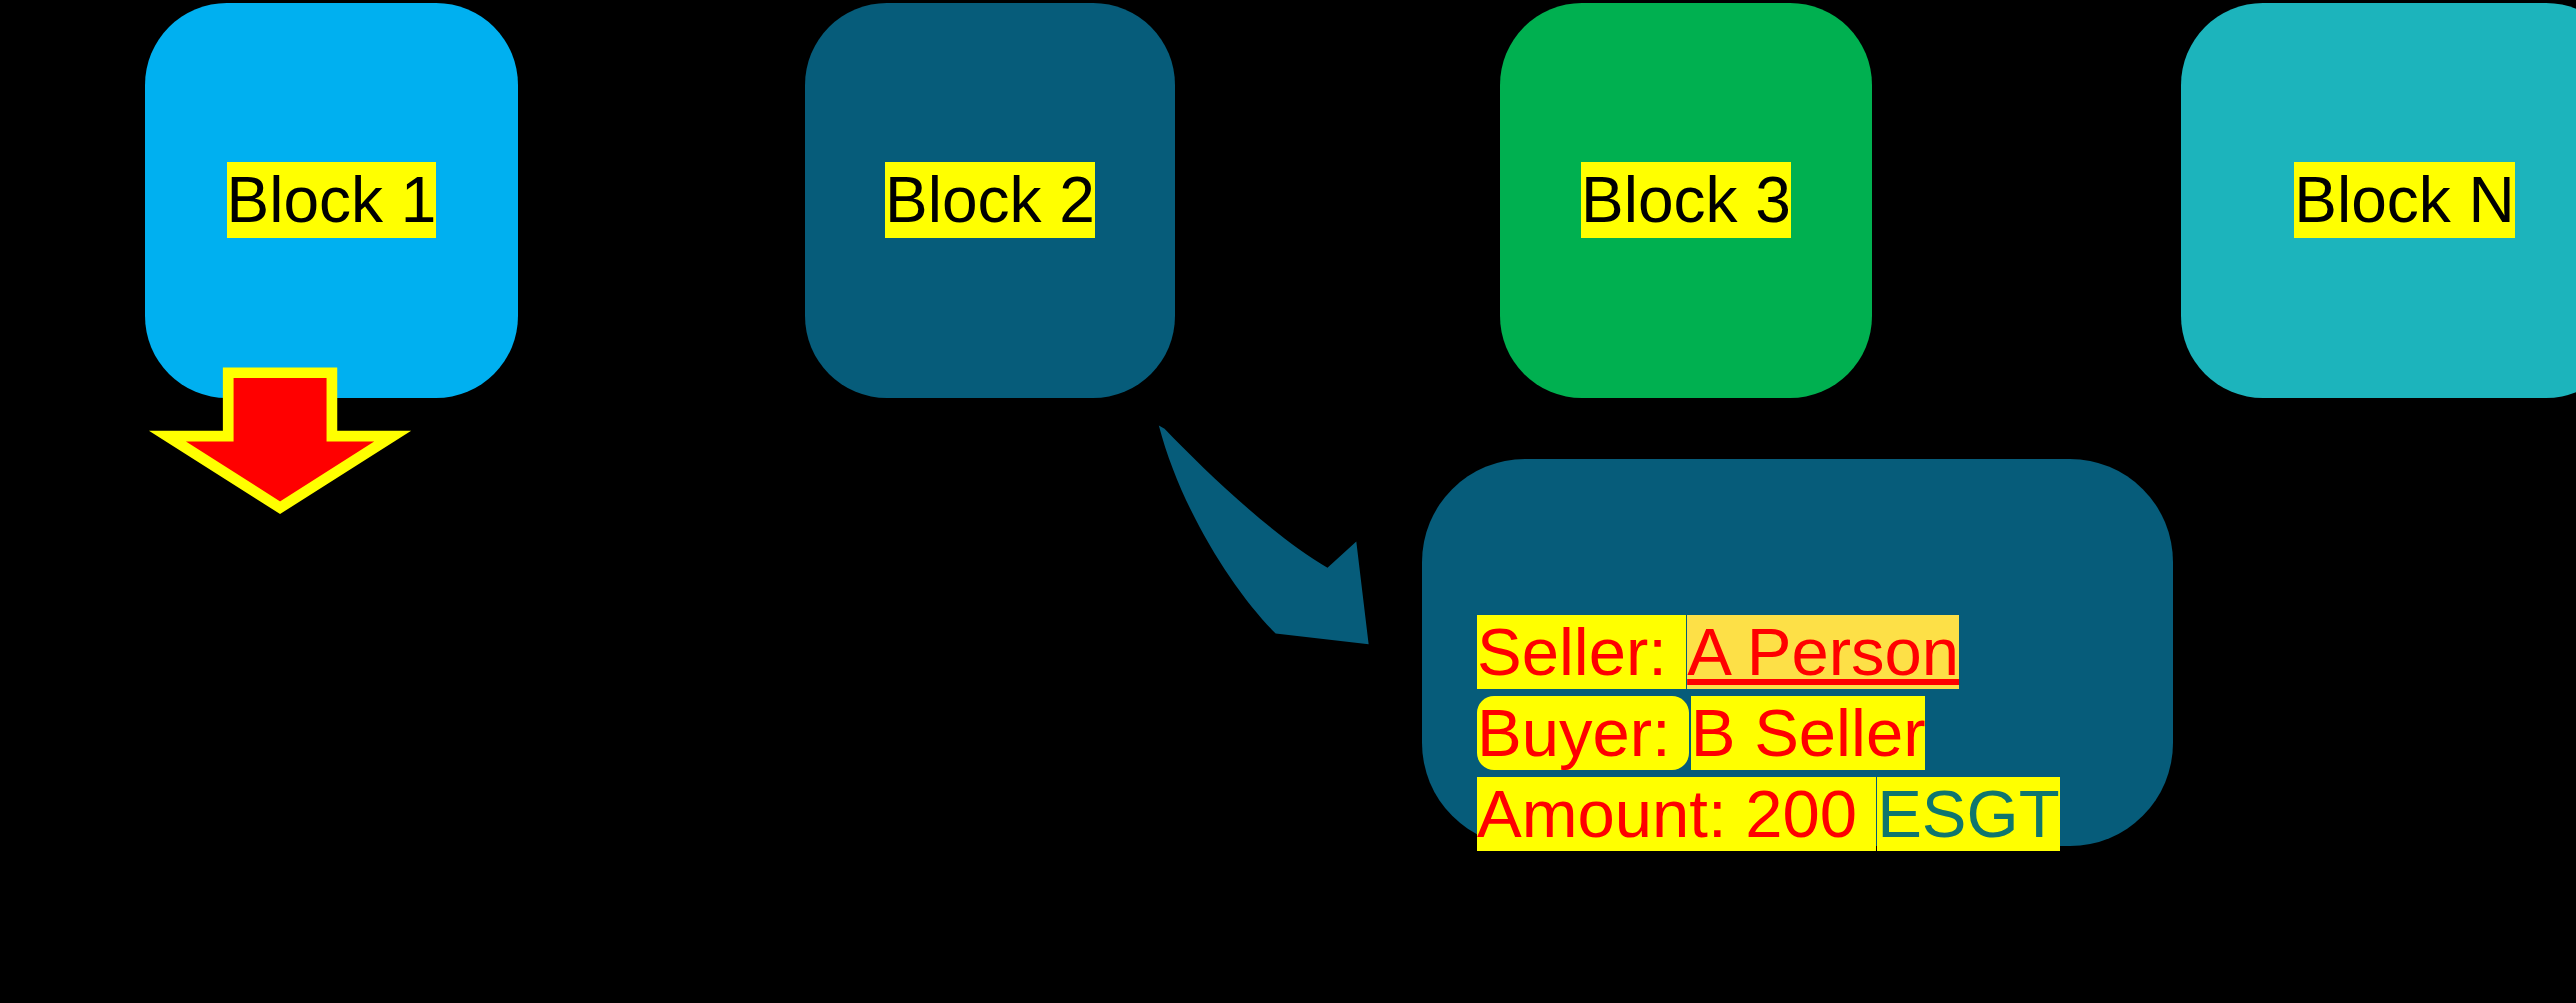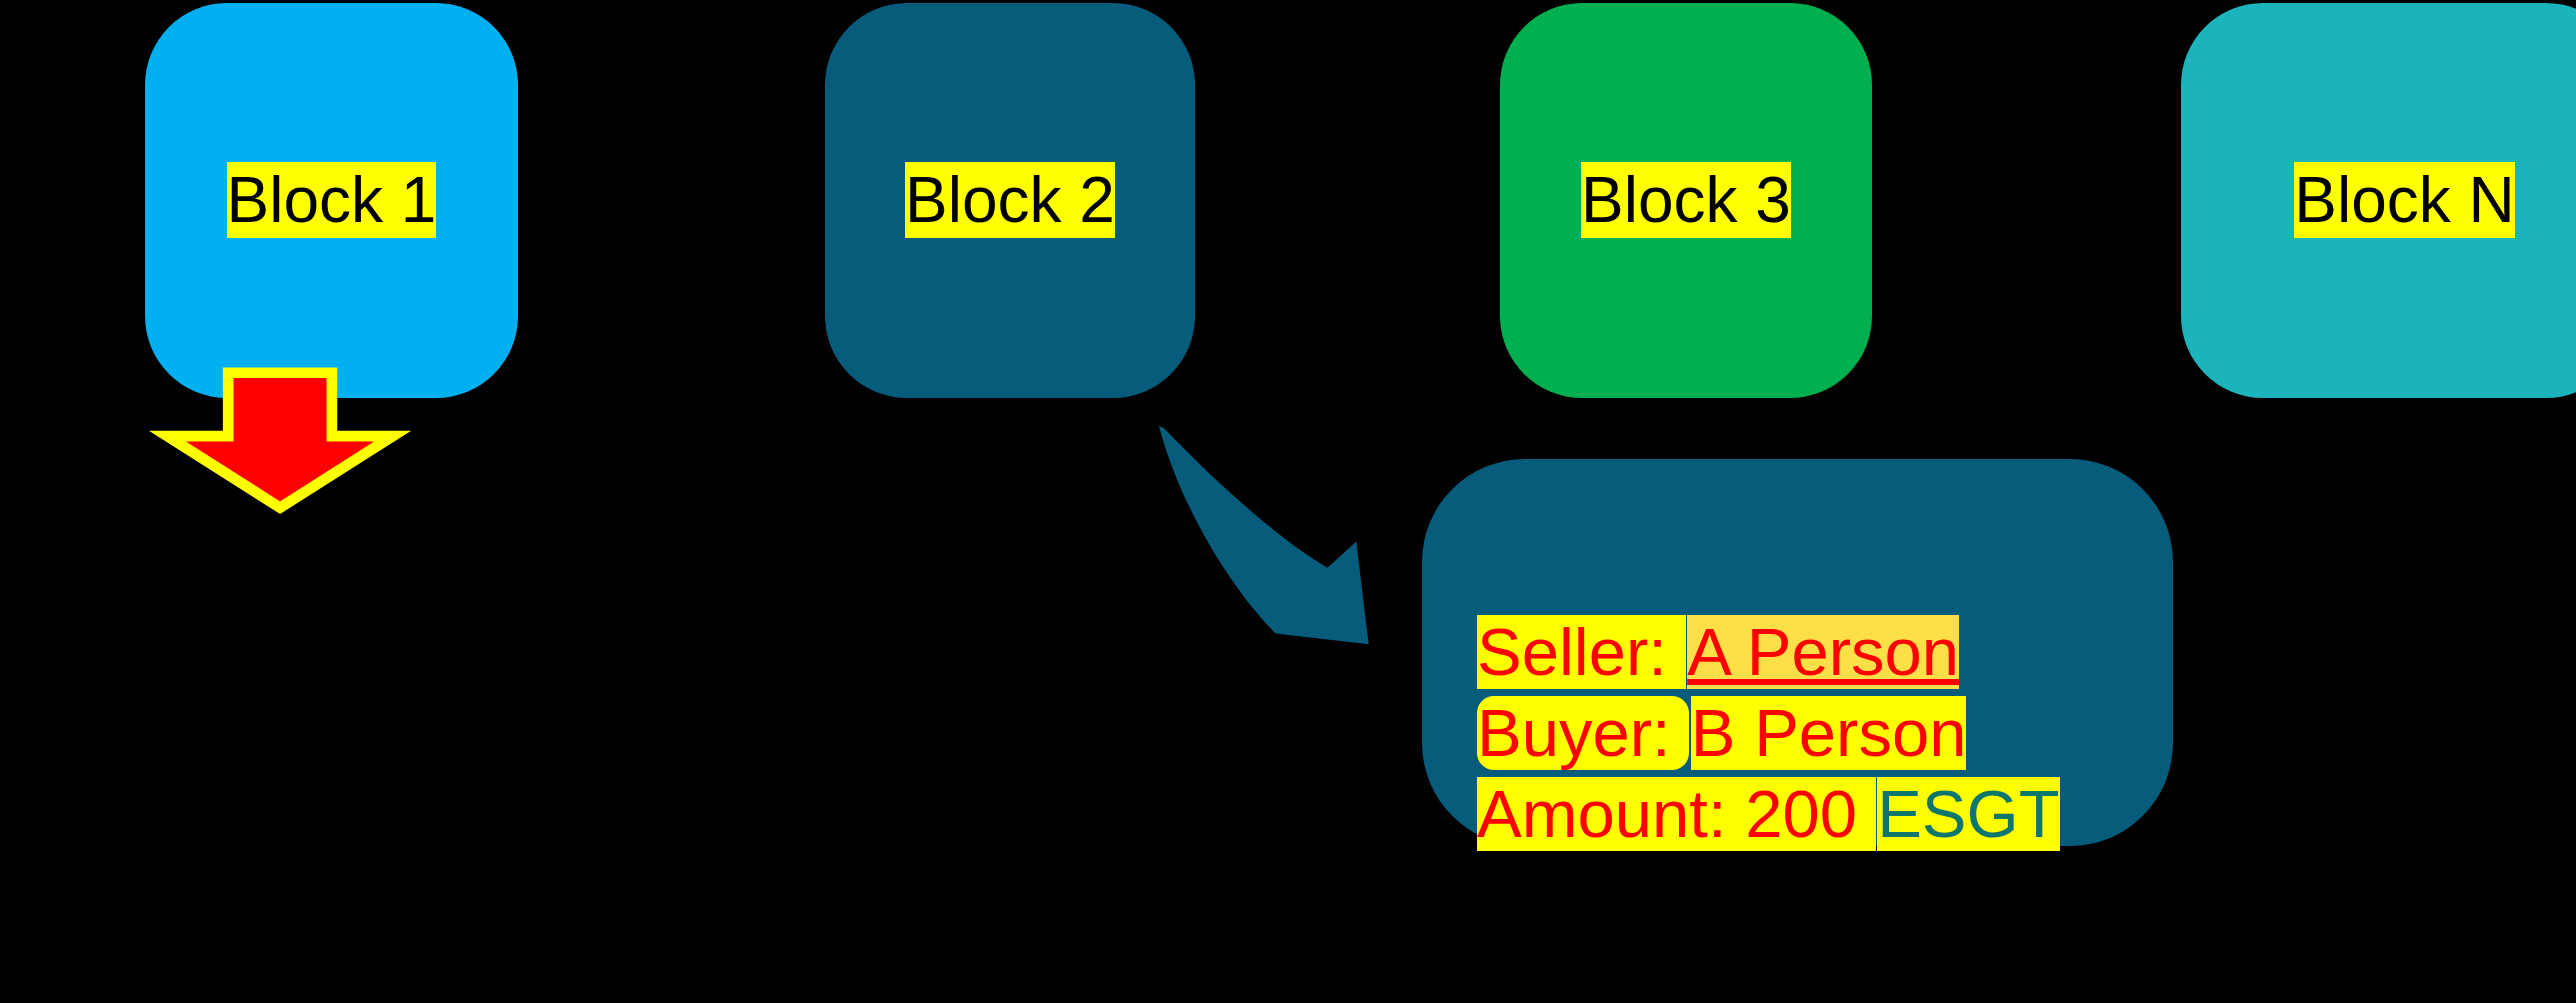--- a/index.html
+++ b/index.html
@@ -16,21 +16,21 @@
   .block {
     position: absolute;
     top: 2.5px;
     height: 395px;
     border-radius: 82px;
     display: flex;
     align-items: center;
     justify-content: center;
   }
   .block-1 { left: 145px;  width: 373px; }
-  .block-2 { left: 825px; width: 370px; }
+  .block-2 { left: 805px; width: 370px; }
   .block-3 { left: 1500px; width: 372px; }
   .block-n { left: 2181px; width: 447px; }
   .block-label {
     font-size: 64px;
     line-height: 76px;
     white-space: pre;
   }
   .arrow-layer {
     position: absolute;
     left: 0; top: 0;
@@ -81,21 +81,21 @@
     <span class="block-label" style="background-color: rgb(255, 255, 0); color: rgb(0, 0, 0);">Block N</span>
   </div>
 
   <div class="tx-box" style="background-color: rgb(6, 92, 122);">
     <div class="tx-row tx-row-1">
       <span class="hl" style="background-color: rgb(255, 255, 0); color: rgb(255, 0, 0);">Seller: </span>
       <span class="hl" style="background-color: #fde047; color: rgb(255, 0, 0); text-decoration: underline;">A Person</span>
     </div>
     <div class="tx-row tx-row-2">
       <span class="hl" style="background-color: rgb(255, 255, 0); color: rgb(255, 0, 0); border-radius: 17px;">Buyer: </span>
-      <span class="hl" style="background-color: rgb(255, 255, 0); color: rgb(255, 0, 0);">B Person</span>
+      <span class="hl" style="background-color: rgb(255, 255, 0); color: rgb(255, 0, 0);">B Seller</span>
     </div>
     <div class="tx-row tx-row-3">
       <span class="hl" style="background-color: rgb(255, 255, 0); color: rgb(255, 0, 0);">Amount: 200 </span>
       <span class="hl" style="background-color: rgb(255, 255, 0); color: #0f766e;">ESGT</span>
     </div>
   </div>
 
   <svg class="arrow-layer" viewBox="0 0 3130 1219">
     <polygon points="277,453 403,453 403,530 477,530 340,617 203,530 277,530" stroke-width="13" stroke-linejoin="miter" style="fill: rgb(255, 0, 0); stroke: rgb(255, 255, 0);"></polygon>
     <path d="M 1408 517

